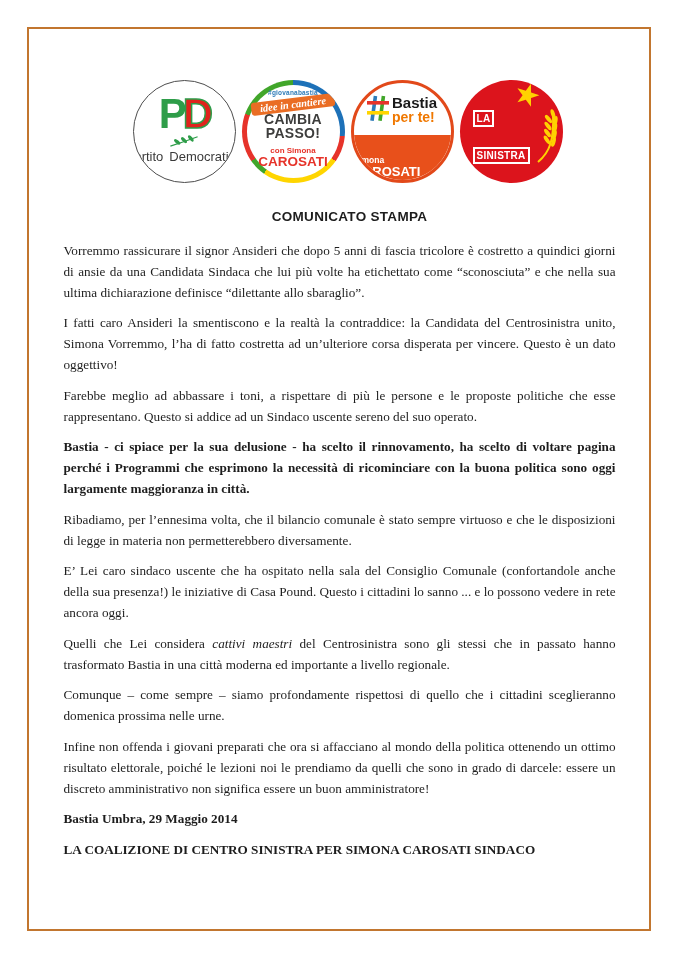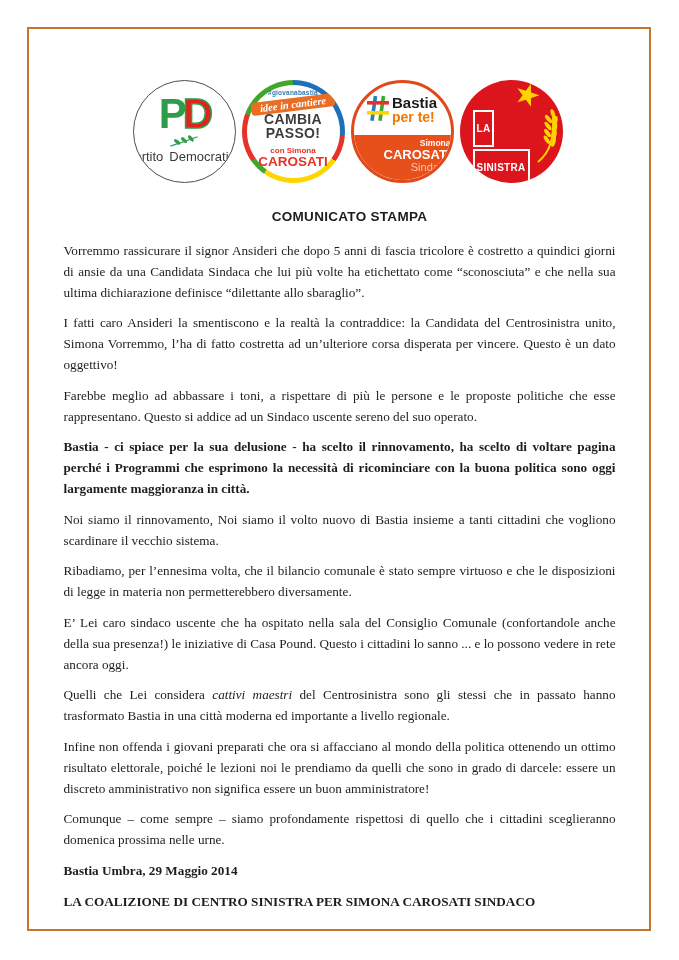--- a/index.html
+++ b/index.html
@@ -31,31 +31,31 @@
     border-radius:3px;font-family:"Liberation Serif", serif;font-style:italic;font-weight:bold;font-size:10.5px;padding:1px 2px;}
   .cp-big{font-size:14px;font-weight:800;color:#3d3d3c;line-height:14px;letter-spacing:.3px;}
   .cp-con{font-size:8px;font-weight:bold;color:#e6332a;margin-top:6px;}
   .cp-carosati{font-size:13.5px;font-weight:800;color:#e6332a;line-height:14px;}
   
   .logo-bpt{background:#fff;border:3px solid #e2491a;}
   .bpt-top{display:flex;justify-content:center;gap:3px;padding-top:12px;}
   .bpt-name{text-align:left;}
   .bpt-bastia{font-size:15px;font-weight:800;color:#1a1a1a;line-height:15px;}
   .bpt-perte{font-size:14px;font-weight:800;color:#f07800;line-height:14px;}
-  .bpt-bottom{position:absolute;left:0;right:0;bottom:0;height:45px;background:#e8501b;text-align:right;padding-top:3px;box-sizing:border-box;}
+  .bpt-bottom{position:absolute;left:0;right:0;bottom:0;height:45px;background:#e8501b;text-align:left;padding-top:20px;box-sizing:border-box;}
   .bpt-simona{font-size:8.5px;font-weight:bold;color:#fff;}
   .bpt-carosati{font-size:13px;font-weight:800;color:#fff;line-height:13px;}
   .bpt-sindaca{font-size:11px;color:#f8c5ad;margin-top:0;}
   
   .logo-sx{background:#dc141c;}
   .sx-star{position:absolute;top:0px;right:22px;color:#ffd200;font-size:30px;line-height:30px;
     transform:rotate(18deg);font-family:"DejaVu Sans", sans-serif;}
   .sx-wheat{position:absolute;right:5px;top:26px;}
   .sx-words{position:absolute;left:13px;top:30px;}
-  .sx-word{display:table;border:2px solid #fff;color:#fff;font-weight:800;font-size:10px;line-height:11px;padding:11px 2px;margin-bottom:2px;letter-spacing:.3px;}
+  .sx-word{display:table;border:2px solid #fff;color:#fff;font-weight:800;font-size:10px;line-height:11px;padding:1px 2px;margin-bottom:20px;letter-spacing:.3px;}
   
   .title{margin-top:26px;text-align:center;font-size:13.5px;font-weight:bold;color:#1d1d1d;letter-spacing:.3px;padding-left:20px;}
   .content{width:552px;margin:17px auto 0;font-family:Liberation Serif, serif;}
   .content p{margin:0 0 10px;font-size:13.2px;line-height:20.8px;text-align:justify;color:#1d1d1d;}
   .content p.bold{font-weight:bold;}
   .content .italic{font-style:italic;}
 </style>
 </head>
 <body>
 
@@ -138,22 +138,21 @@
     </div>
   </div>
 
   <div class="title">COMUNICATO STAMPA</div>
 
   <div class="content">
     <p>Vorremmo rassicurare il signor Ansideri che dopo 5 anni di fascia tricolore è costretto a quindici giorni di ansie da una Candidata Sindaca che lui più volte ha etichettato come “sconosciuta” e che nella sua ultima dichiarazione definisce “dilettante allo sbaraglio”.</p>
     <p>I fatti caro Ansideri la smentiscono e la realtà la contraddice: la Candidata del Centrosinistra unito, Simona Vorremmo, l’ha di fatto costretta ad un’ulteriore corsa disperata per vincere. Questo è un dato oggettivo!</p>
     <p>Farebbe meglio ad abbassare i toni, a rispettare di più le persone e le proposte politiche che esse rappresentano. Questo si addice ad un Sindaco uscente sereno del suo operato.</p>
     <p class="bold">Bastia - ci spiace per la sua delusione - ha scelto il rinnovamento, ha scelto di voltare pagina perché i Programmi che esprimono la necessità di ricominciare con la buona politica sono oggi largamente maggioranza in città.</p>
-    <p>Noi siamo il rinnovamento, Noi siamo il volto nuovo di Bastia insieme a tanti cittadini che vogliono scardinare il vecchio sistema.</p>
     <p>Ribadiamo, per l’ennesima volta, che il bilancio comunale è stato sempre virtuoso e che le disposizioni di legge in materia non permetterebbero diversamente.</p>
     <p>E’ Lei caro sindaco uscente che ha ospitato nella sala del Consiglio Comunale (confortandole anche della sua presenza!) le iniziative di Casa Pound. Questo i cittadini lo sanno ... e lo possono vedere in rete ancora oggi.</p>
     <p><span>Quelli che Lei considera </span><span class="italic">cattivi maestri</span><span> del Centrosinistra sono gli stessi che in passato hanno trasformato Bastia in una città moderna ed importante a livello regionale.</span></p>
+    <p>Comunque – come sempre – siamo profondamente rispettosi di quello che i cittadini sceglieranno domenica prossima nelle urne.</p>
     <p>Infine non offenda i giovani preparati che ora si affacciano al mondo della politica ottenendo un ottimo risultato elettorale, poiché le lezioni noi le prendiamo da quelli che sono in grado di darcele: essere un discreto amministrativo non significa essere un buon amministratore!</p>
-    <p>Comunque – come sempre – siamo profondamente rispettosi di quello che i cittadini sceglieranno domenica prossima nelle urne.</p>
     <p class="bold">Bastia Umbra, 29 Maggio 2014</p>
     <p class="bold">LA COALIZIONE DI CENTRO SINISTRA PER SIMONA CAROSATI SINDACO</p>
   </div>
 </div>
 
 </body></html>

